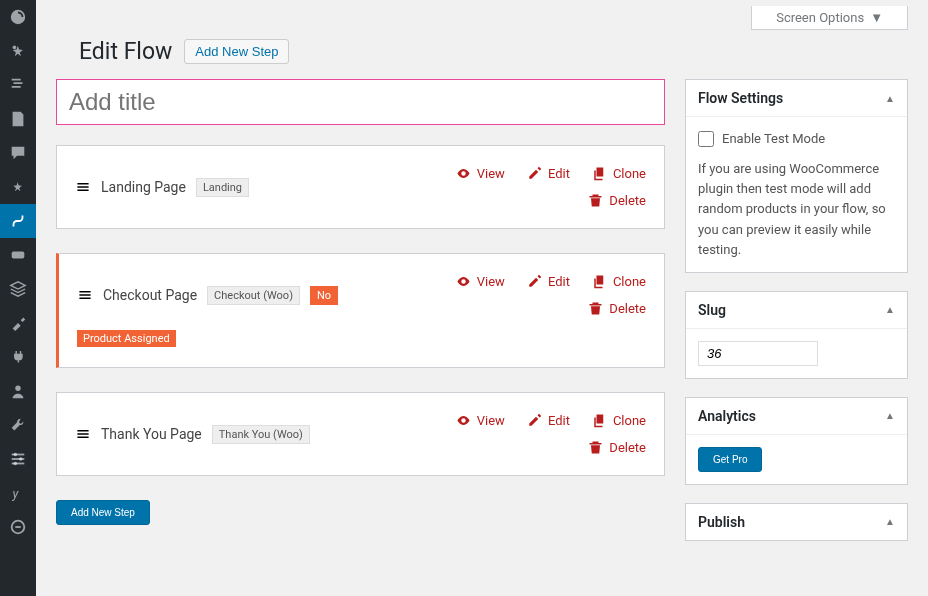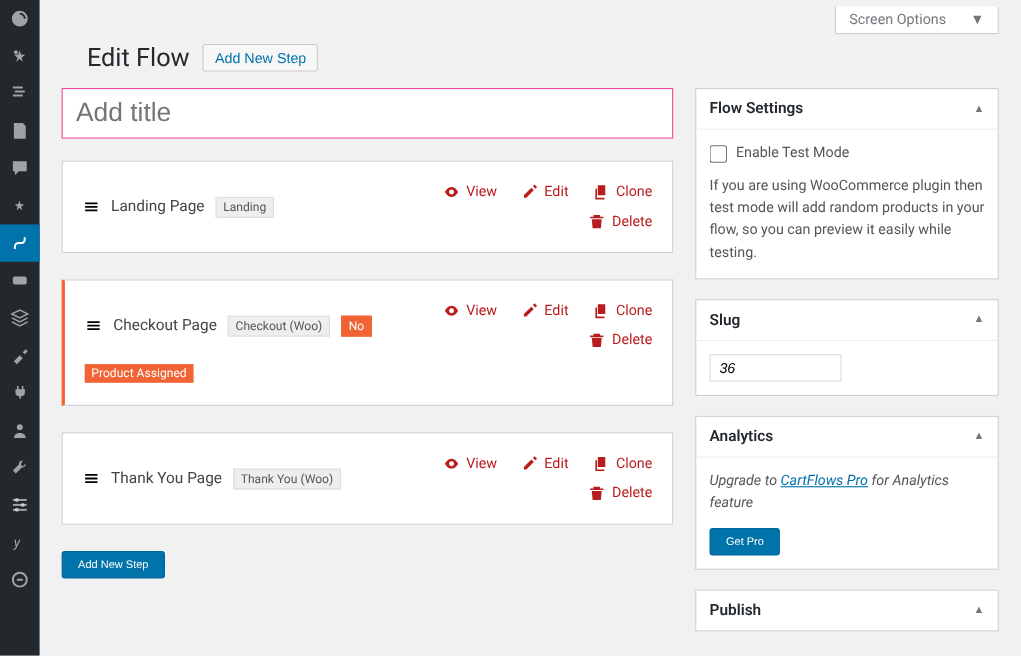--- a/index.html
+++ b/index.html
@@ -4,27 +4,27 @@
 <style>
 * { box-sizing: border-box; margin: 0; padding: 0; }
 body { font-family: -apple-system, BlinkMacSystemFont, "Segoe UI", Roboto, sans-serif; font-size: 13px; color: #444; background: #f1f1f1; }
 .adminbar { position: fixed; top: 0; left: 0; width: 36px; height: 100%; background: #23282d; z-index: 10; }
 .adminbar .item { width: 36px; height: 34px; display: flex; align-items: center; justify-content: center; color: rgba(240,245,250,0.6); cursor: pointer; }
 .adminbar .item.active { background: #0073aa; color: #fff; position: relative; }
 .adminbar .item.active::after { content: ""; position: absolute; right: -6px; top: 50%; margin-top: -6px; border: 6px solid transparent; border-left-color: #0073aa; }
 .adminbar .item svg { width: 18px; height: 18px; fill: currentColor; }
 .wrap { margin-left: 36px; padding: 0 20px 20px 20px; }
 .topright { display: flex; justify-content: flex-end; padding: 6px 0 0 0; }
-.screen-opts { background: #fff; border: 1px solid #ccd0d4; border-top: 0; padding: 4px 12px; font-size: 13px; color: #72777c; cursor: pointer; display: flex; align-items: center; gap: 22px; }
+.screen-opts { background: #fff; border: 1px solid #ccd0d4; border-top: 0; padding: 4px 24px; font-size: 13px; color: #72777c; cursor: pointer; display: flex; align-items: center; gap: 6px; }
 .head { display: flex; align-items: center; gap: 12px; margin: 8px 0 14px 0; }
 .head h1 { font-size: 23px; font-weight: 400; color: #23282d; margin-left: 23px; }
 .btn-outline { display: inline-block; padding: 4px 10px; border: 1px solid #ccc; background: #f7f7f7; color: #0073aa; font-size: 13px; border-radius: 3px; cursor: pointer; }
 .columns { display: flex; gap: 20px; align-items: flex-start; }
 .col-main { flex: 1; min-width: 0; }
-.col-side { width: 276px; }
+.col-side { width: 223px; }
 .title-box { background: #fff; border: 1px solid #ec4899; padding: 0; margin-bottom: 20px; }
 .title-box input { width: 100%; border: 0; outline: 0; font-size: 24px; padding: 8px 12px; color: #72777c; background: transparent; }
 .step-card { background: #fff; border: 1px solid #ccd0d4; padding: 20px 18px; margin-bottom: 24px; position: relative; }
 .step-card.warn { border-left: 3px solid #f16334; }
 .step-row { display: flex; align-items: center; justify-content: space-between; gap: 10px; }
 .step-left { display: flex; align-items: center; gap: 10px; flex-wrap: wrap; }
 .drag-icon { color: #555d66; cursor: move; display: inline-flex; }
 .step-title { font-size: 14px; color: #444; }
 .tag { font-size: 11px; background: #eee; color: #555; padding: 2px 6px; border: 1px solid #ddd; }
 .tag.red { background: #f16334; color: #fff; border-color: #f16334; }
@@ -322,23 +322,20 @@
           <input type="text" value="36" style="">
         </div>
       </div>
 
       <div class="panel">
         <div class="panel-head">
           <h3>Analytics</h3>
           <span class="toggle-arrow">▲</span>
         </div>
         <div class="panel-body">
-          <p style="margin-bottom:12px;">
-            <em>Upgrade to </em><a href="#"><em>CartFlows Pro</em></a><em> for Analytics feature</em>
-          </p>
           <button class="btn-primary">Get Pro</button>
         </div>
       </div>
 
       <div class="panel">
         <div class="panel-head" style="border-bottom:0;">
           <h3>Publish</h3>
           <span class="toggle-arrow">▲</span>
         </div>
       </div>

